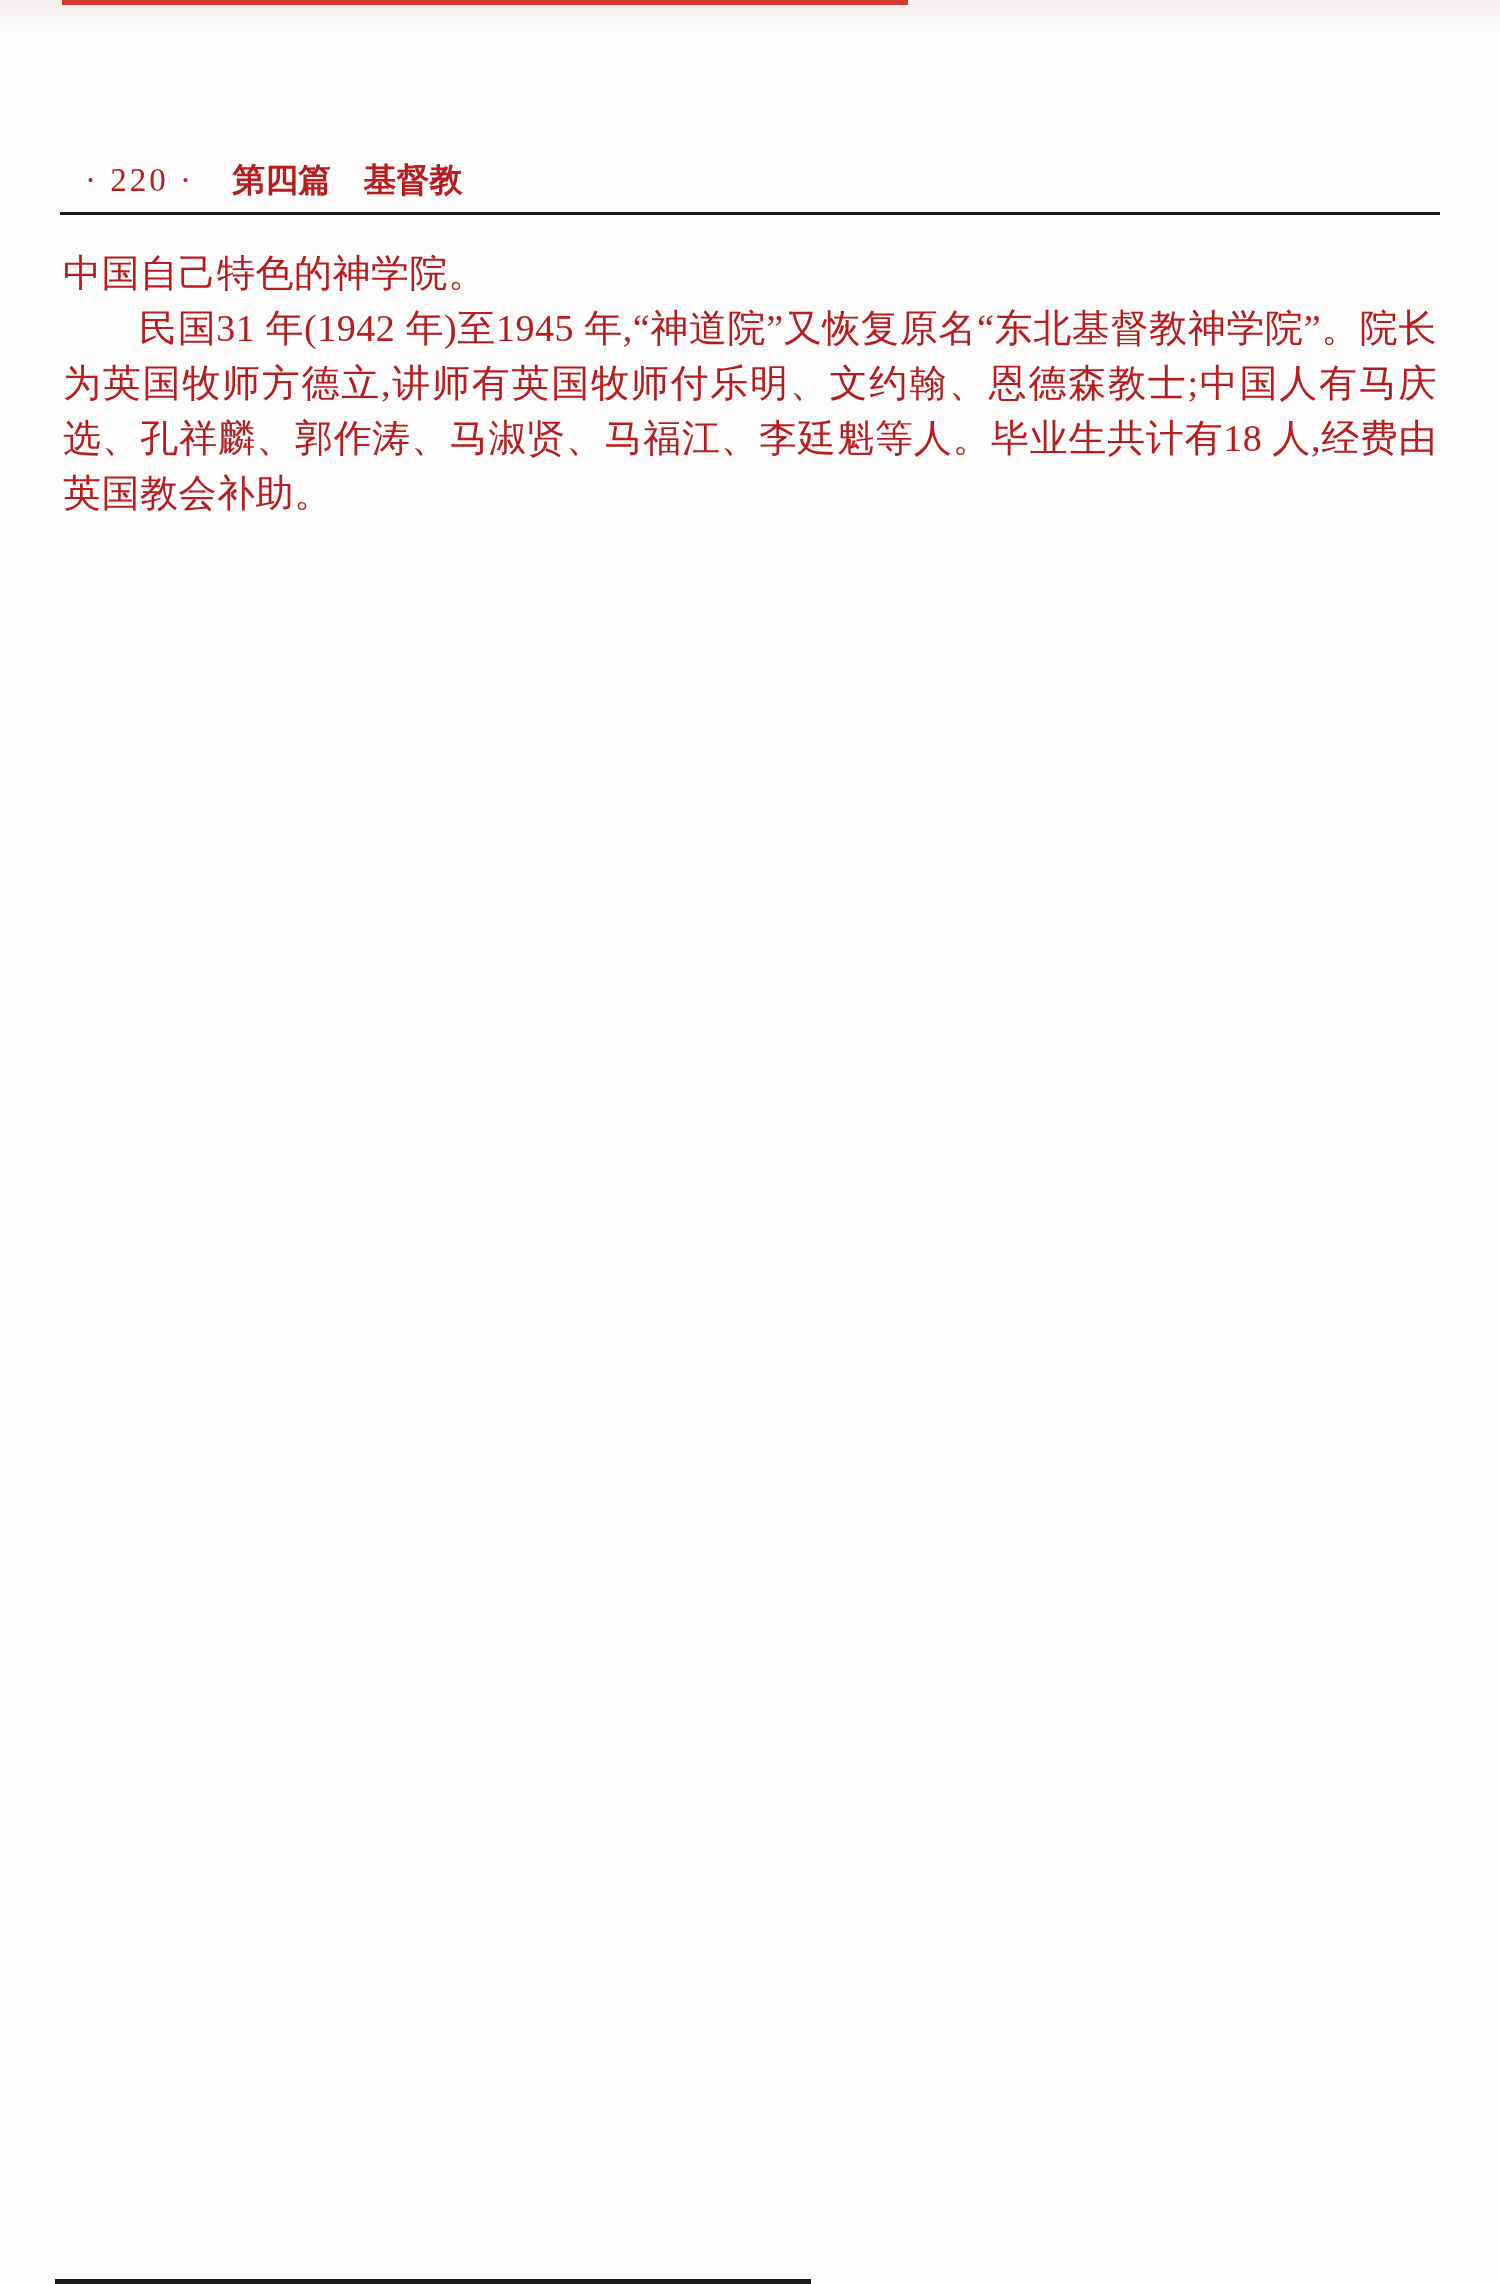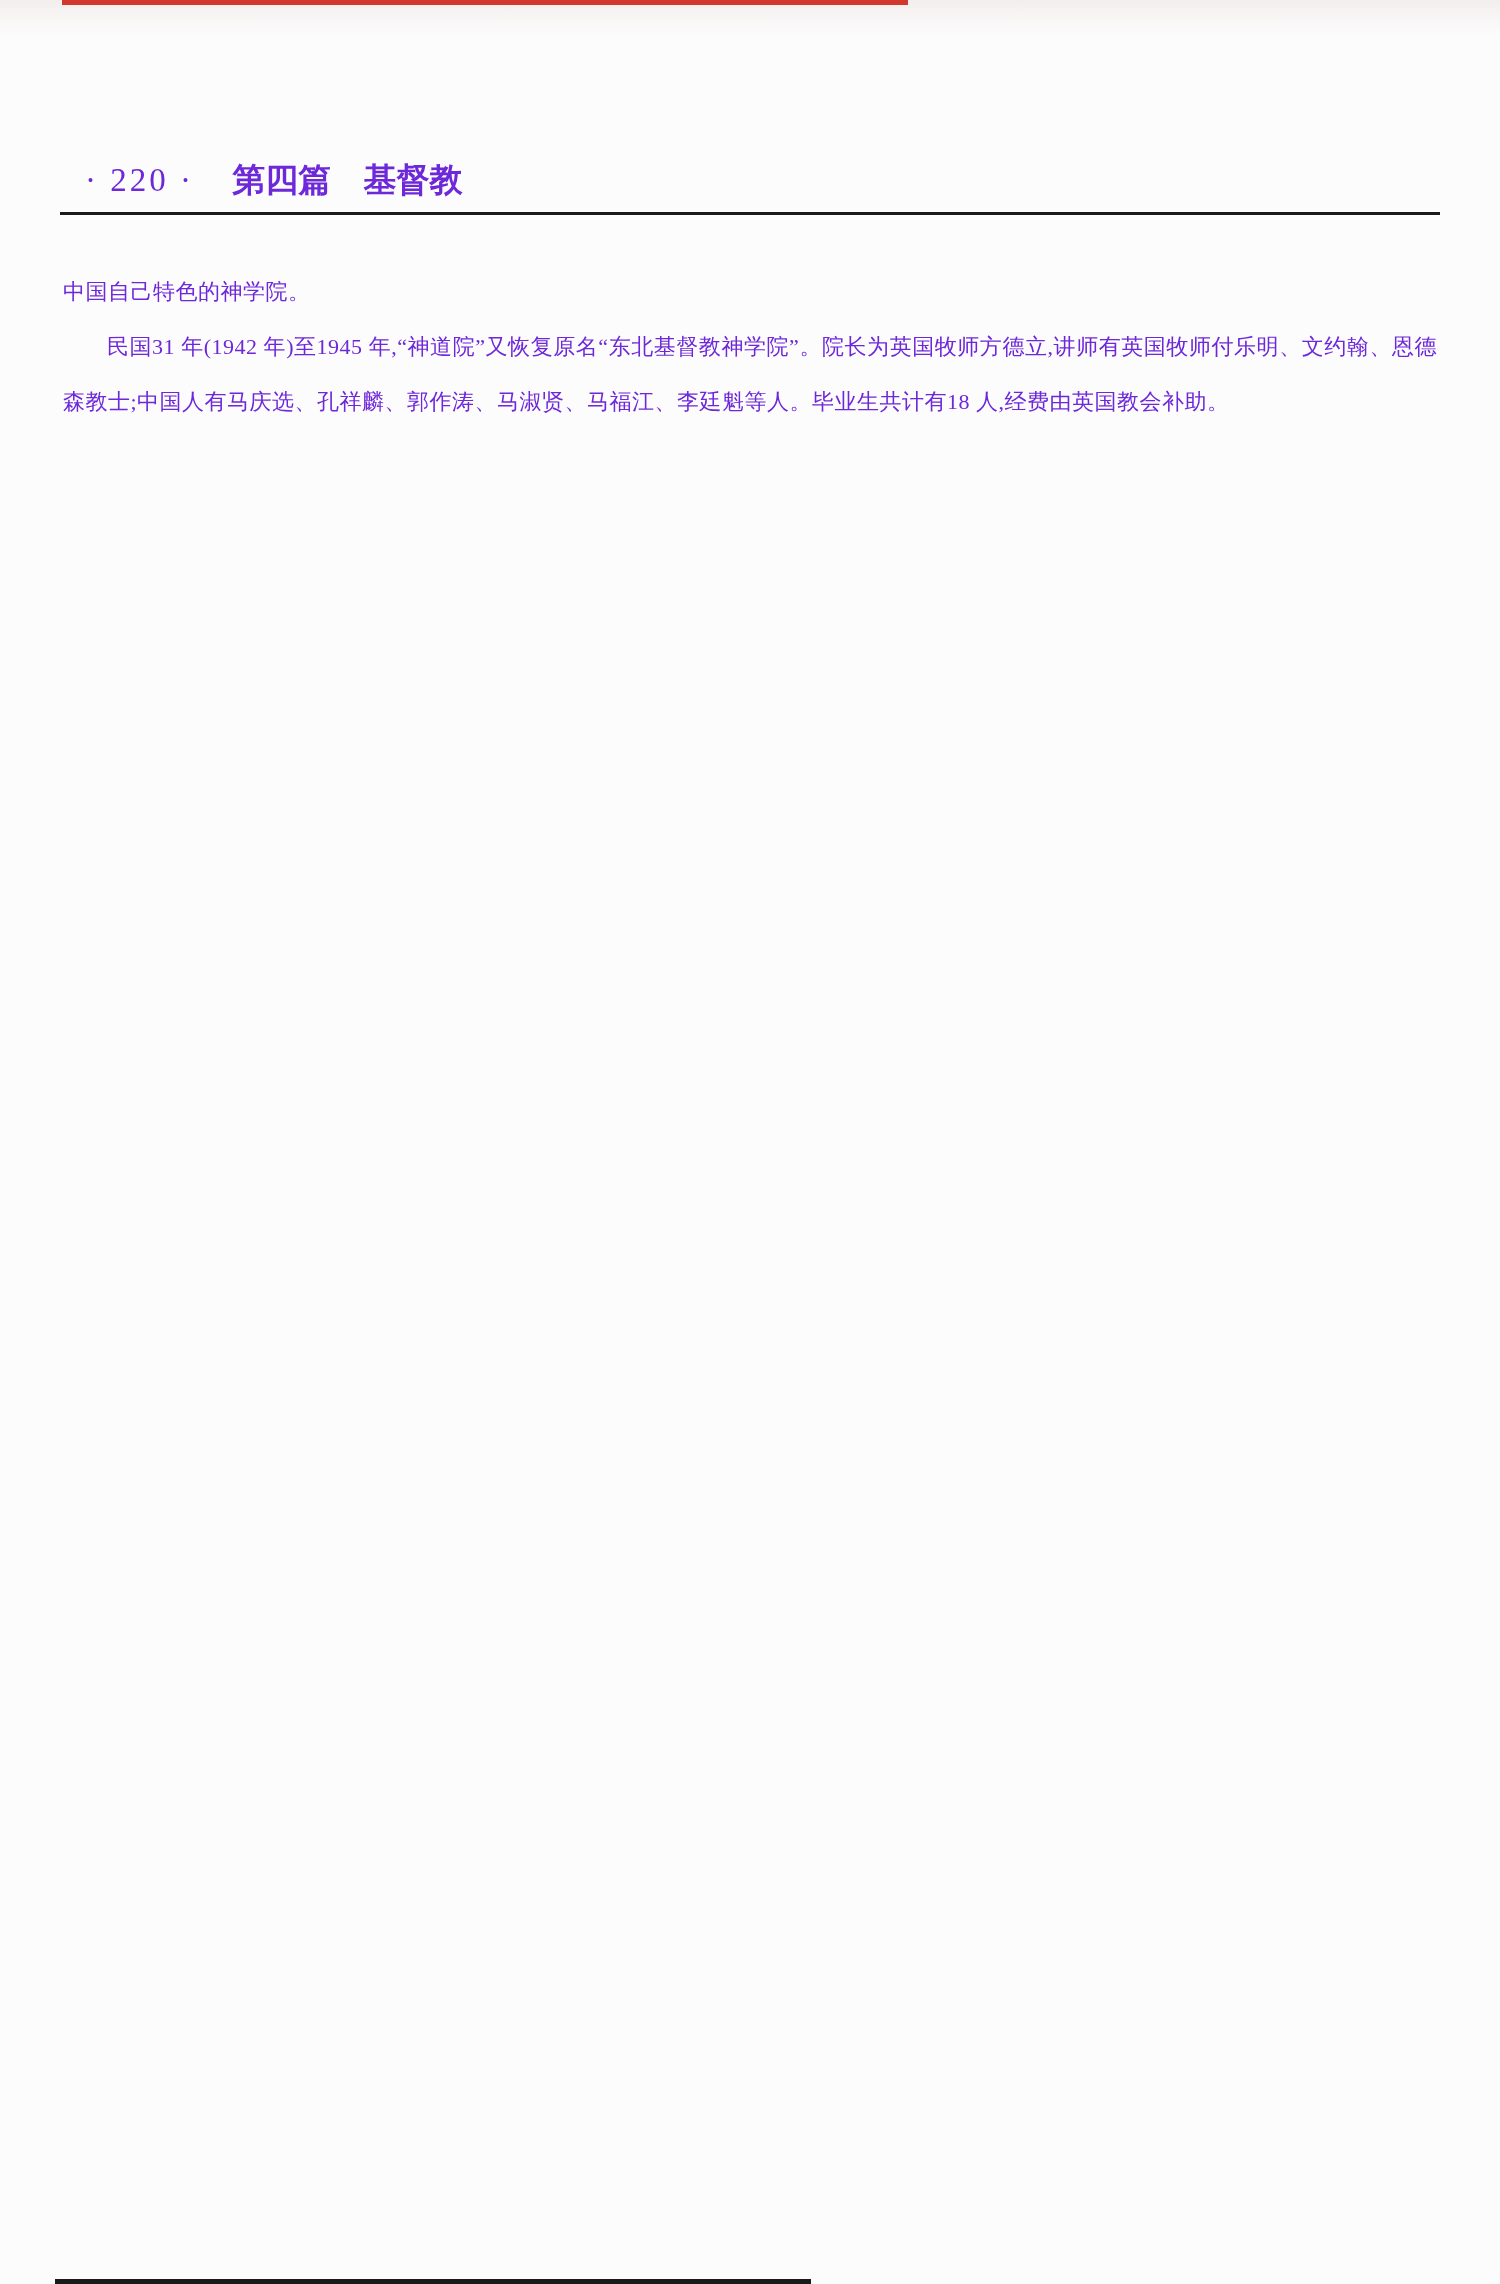--- a/index.html
+++ b/index.html
@@ -7,21 +7,21 @@
     padding: 0;
     background: #ffffff;
   }
   .page {
     position: relative;
     width: 1500px;
     height: 2284px;
     background: #fdfcfc;
     overflow: hidden;
     font-family: "Liberation Serif", serif;
-    color: #6d28d9;
+    color: #b91c1c;
   }
   .top-wash {
     position: absolute;
     top: 0; left: 0; right: 0;
     height: 36px;
     background: linear-gradient(180deg, rgba(235,227,227,0.55), rgba(255,255,255,0));
     pointer-events: none;
   }
   .red-line {
     position: absolute;
@@ -53,24 +53,24 @@
   .header-rule {
     position: absolute;
     top: 212px;
     left: 60px;
     width: 1380px;
     height: 3px;
     background: #1b1b1b;
   }
   .body-text {
     position: absolute;
-    top: 264px;
+    top: 246px;
     left: 63px;
     width: 1374px;
-    font-size: 22px;
+    font-size: 38px;
     line-height: 55px;
     text-align: justify;
     letter-spacing: 0.5px;
   }
   .body-text p {
     margin: 0;
     padding: 0;
     text-indent: 2em;
   }
   .body-text p.flush {

